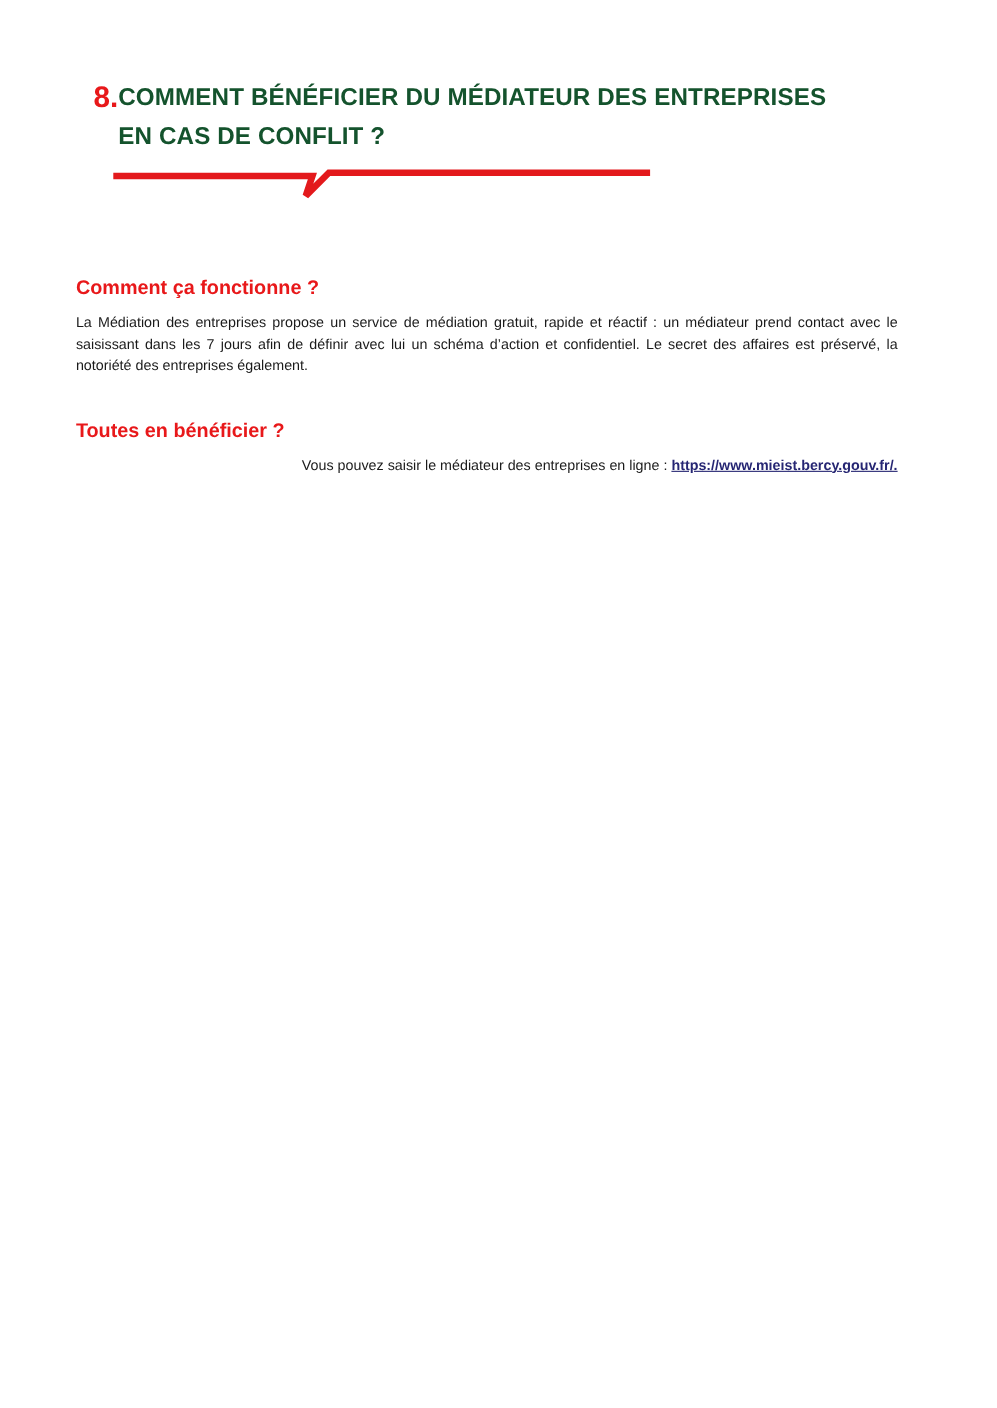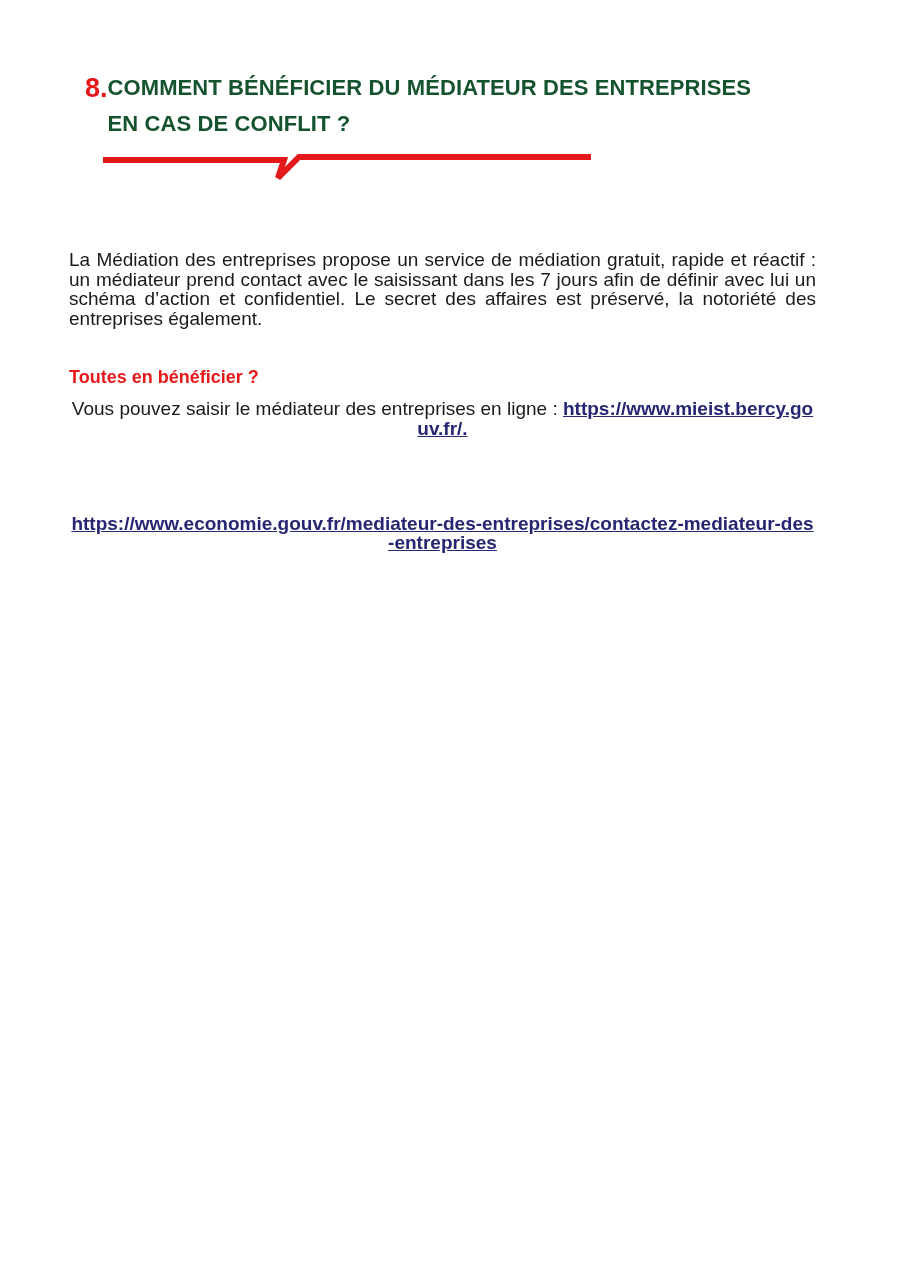--- a/index.html
+++ b/index.html
@@ -76,28 +76,28 @@
 
   h2.section-heading {
     font-size: 18px;
     font-weight: bold;
     color: #E8181A;
     margin: 0 0 11px 0;
     line-height: 22px;
   }
 
   p.body-text {
-    font-size: 19px;
+    font-size: 13px;
     line-height: 19.5px;
     margin: 0 16px 12px 0;
     color: #1a1a1a;
     text-align: justify;
   }
   p.body-text.left {
-    text-align: center;
+    text-align: right;
   }
 
   .link {
     color: #262673;
     font-weight: bold;
     text-decoration: underline;
     word-break: break-all;
   }
   .spacer-md { height: 26px; }
   .spacer-lg { height: 44px; }
@@ -116,36 +116,37 @@
   </div>
 
   <div class="title-rule">
     <svg width="500" height="36" viewBox="0 0 500 36" xmlns="http://www.w3.org/2000/svg">
       <path d="M3,10 L184,10 L178,28 L199,7 L491,7" fill="none" stroke="#E3191C" stroke-width="6" stroke-linecap="butt" stroke-linejoin="miter"></path>
     </svg>
   </div>
 
   <div class="content">
 
+    <h2 class="section-heading">Comment ça fonctionne ?</h2>
 
     <p class="body-text">La Médiation des entreprises propose un service de médiation gratuit, rapide et réactif : un médiateur prend contact avec le saisissant dans les 7 jours afin de définir avec lui un schéma d’action et confidentiel. Le secret des affaires est préservé, la notoriété des entreprises également.</p>
 
 
     <div class="spacer-md"></div>
 
     <h2 class="section-heading">Toutes en bénéficier ?</h2>
 
     <p class="body-text left">
       <span>Vous pouvez saisir le médiateur des entreprises en ligne : </span><a class="link" href="#">https://www.mieist.bercy.gouv.fr/.</a>
     </p>
 
     <div class="spacer-lg"></div>
 
     <p class="body-text left">
-      <br><a class="link" href="#">https://www.economie.gouv.fr/mediateur-des-entreprises/contactez-mediateur-des-entreprises</a>
+      <br>
     </p>
 
     <div class="spacer-lg"></div>
     <div class="spacer-xl"></div>
 
 
   </div>
 
 </div>
 

